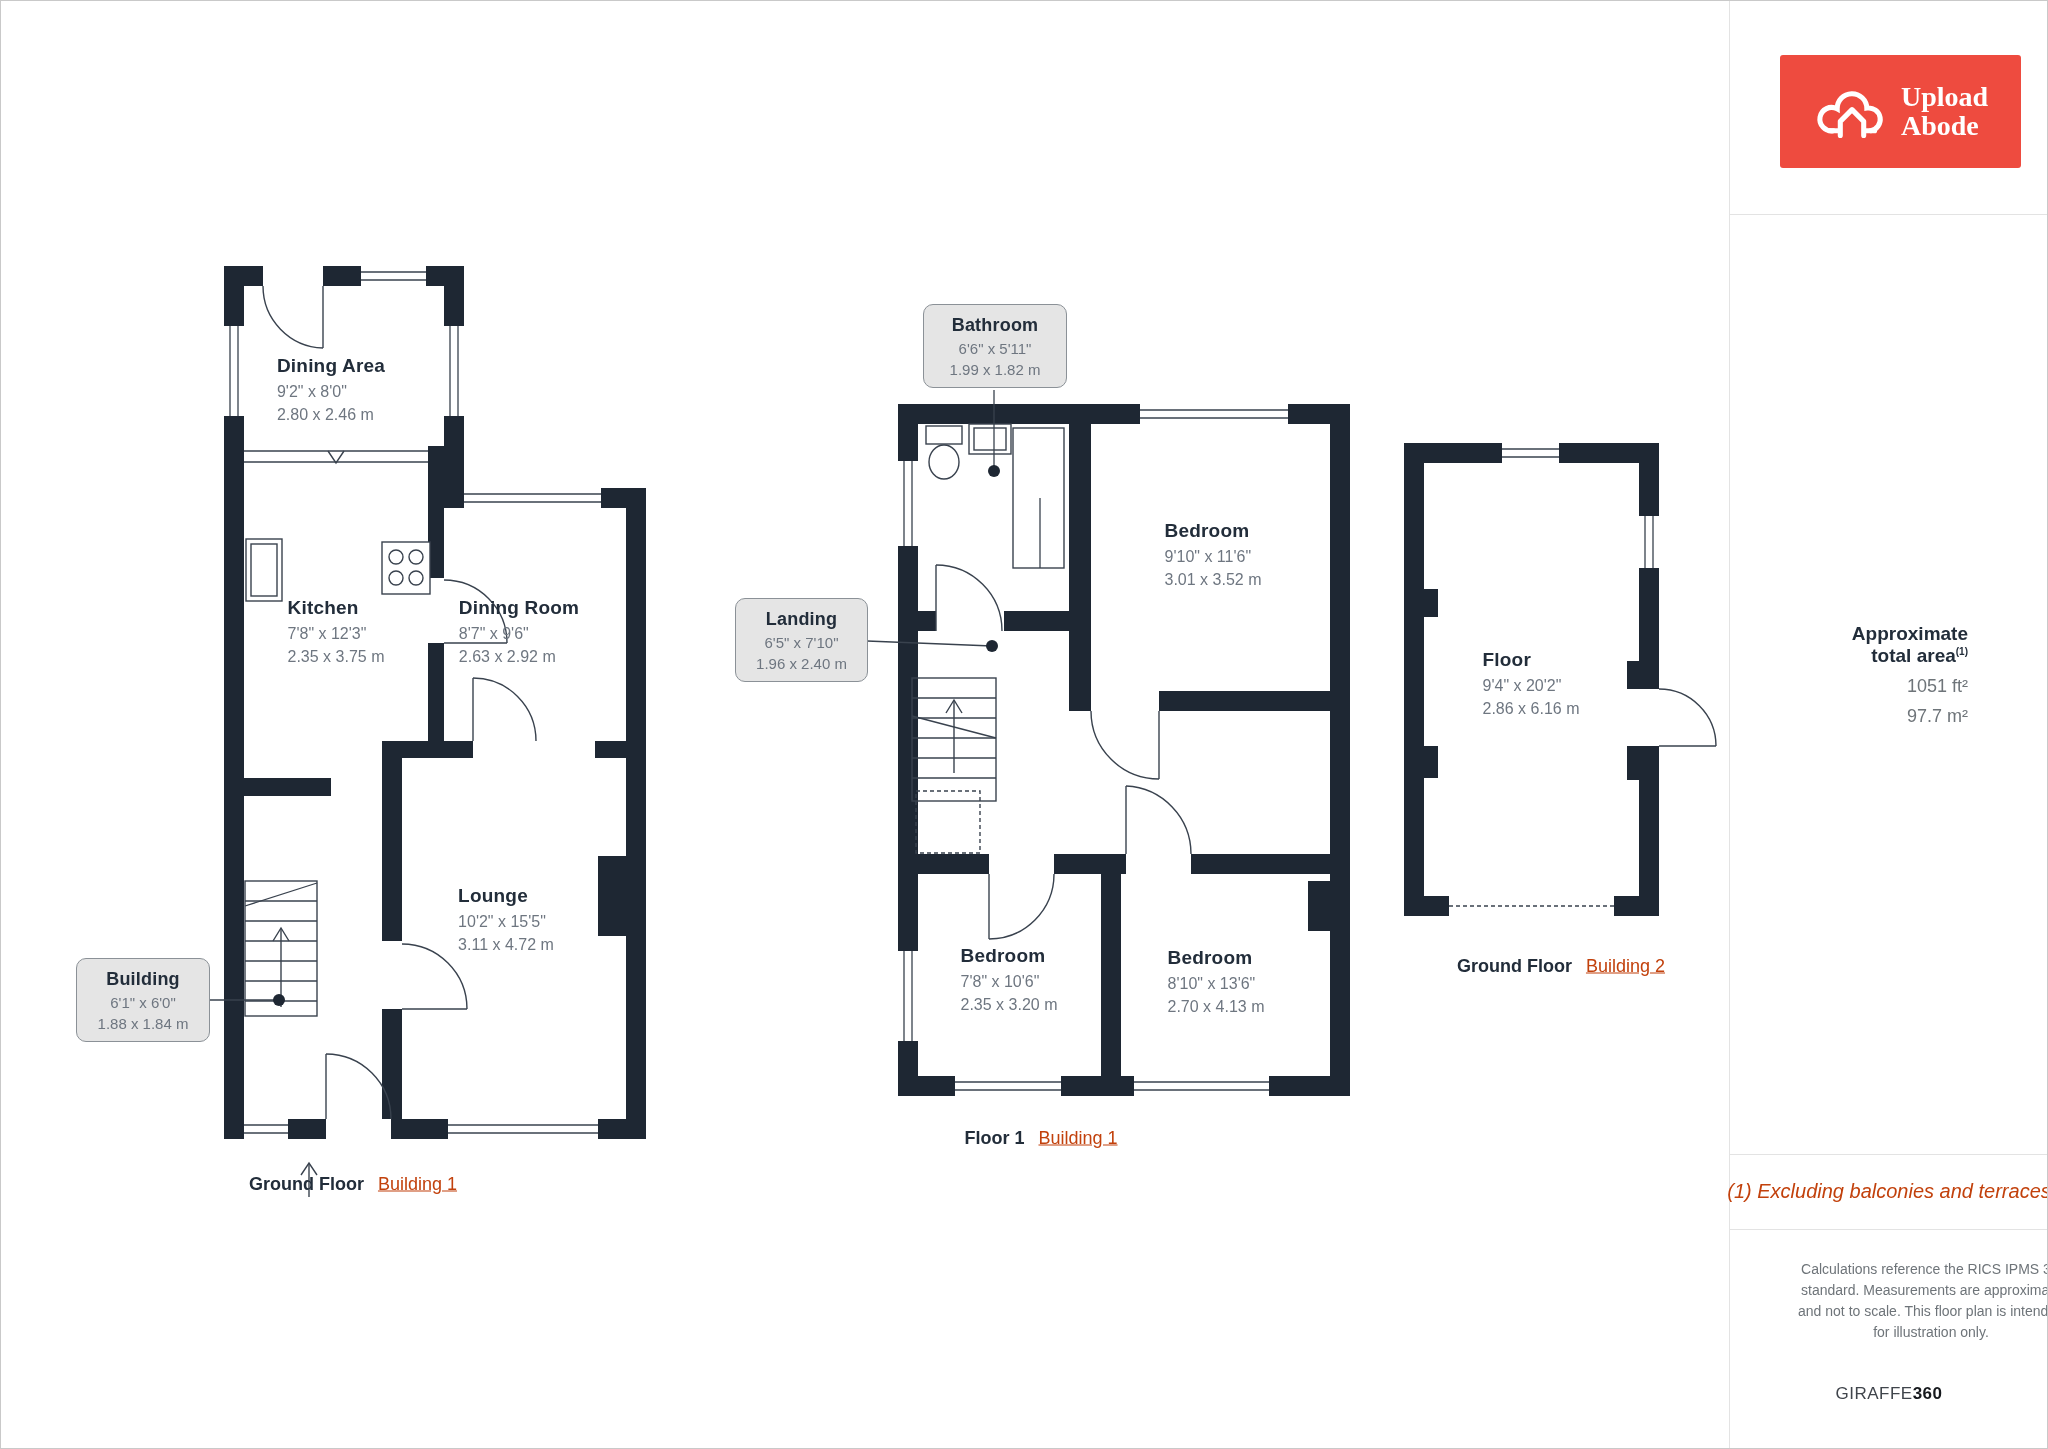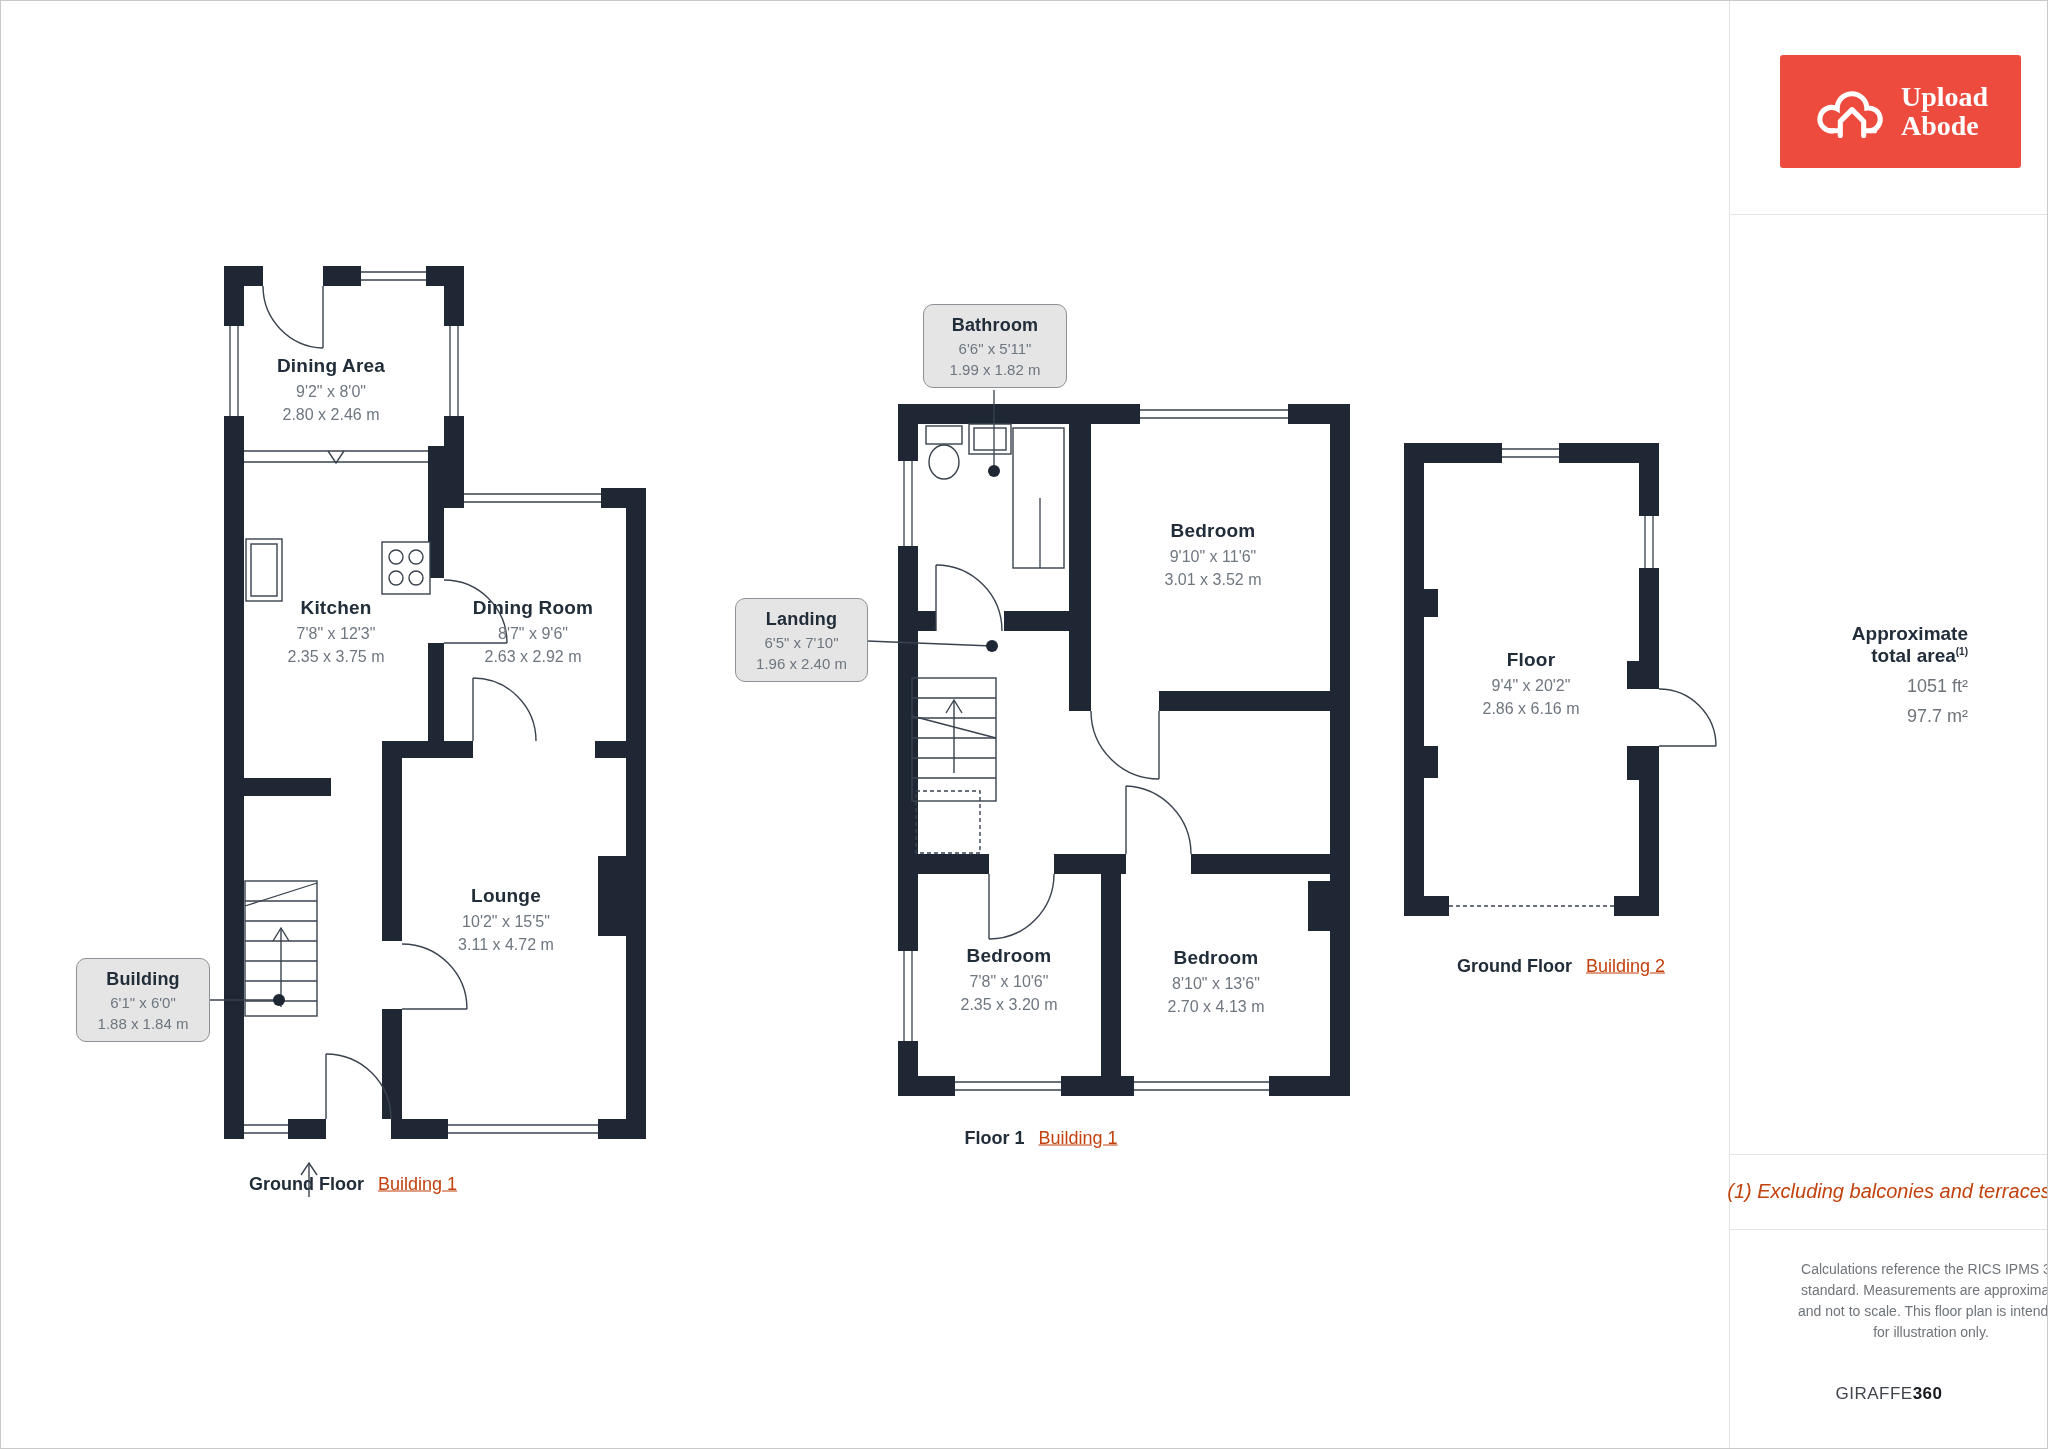--- a/index.html
+++ b/index.html
@@ -9,21 +9,21 @@
     font-family:"Liberation Sans",sans-serif;
   }
   svg.plan{position:absolute;left:0;top:0;}
   .wall{fill:#1e2733;}
   .thin{stroke:#39424e;stroke-width:1.4;fill:none;}
   .fixture{stroke:#39424e;stroke-width:1.4;fill:#ffffff;}
   .winline{stroke:#39424e;stroke-width:1.3;}
   .dashed{stroke:#39424e;stroke-width:1.4;fill:none;stroke-dasharray:4 3;}
   .dot{fill:#1e2733;}
 
-  .room-label{position:absolute;transform:translate(-50%,-50%);text-align:center;white-space:nowrap;line-height:1.45;}
+  .room-label{position:absolute;transform:translate(-50%,-50%);white-space:nowrap;line-height:1.45;}
   .room-name{font-size:19px;font-weight:bold;color:#222d3a;letter-spacing:.2px;}
   .room-dim{font-size:16px;color:#6e7680;}
 
   .callout{position:absolute;background:#e5e5e5;border:1.6px solid #8b9197;border-radius:10px;
     text-align:center;box-sizing:border-box;padding:8px 6px 7px 6px;line-height:1.4;}
   .callout .room-name{font-size:18px;}
   .callout .room-dim{font-size:15px;}
 
   .floor-label{position:absolute;transform:translate(-50%,-50%);white-space:nowrap;font-size:18px;}
   .floor-label .fl-bold{font-weight:bold;color:#222d3a;margin-right:14px;}
@@ -298,21 +298,21 @@
   <div class="room-label" style="left:330px;top:388px">
     <div class="room-name">Dining Area</div>
     <div class="room-dim">9'2" x 8'0"</div>
     <div class="room-dim">2.80 x 2.46 m</div>
   </div>
   <div class="room-label" style="left:335px;top:630px">
     <div class="room-name">Kitchen</div>
     <div class="room-dim">7'8" x 12'3"</div>
     <div class="room-dim">2.35 x 3.75 m</div>
   </div>
-  <div class="room-label" style="left:532px;top:630px">
+  <div class="room-label" style="left:518px;top:630px">
     <div class="room-name">Dining Room</div>
     <div class="room-dim">8'7" x 9'6"</div>
     <div class="room-dim">2.63 x 2.92 m</div>
   </div>
   <div class="room-label" style="left:505px;top:918px">
     <div class="room-name">Lounge</div>
     <div class="room-dim">10'2" x 15'5"</div>
     <div class="room-dim">3.11 x 4.72 m</div>
   </div>
 

